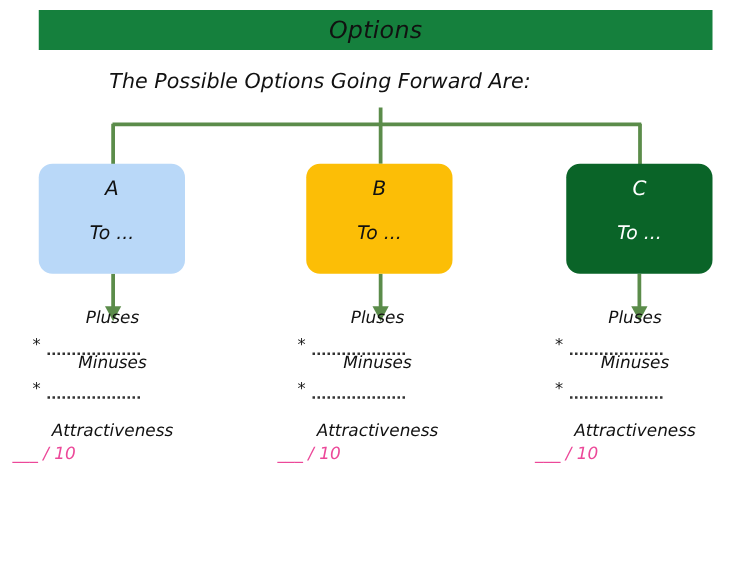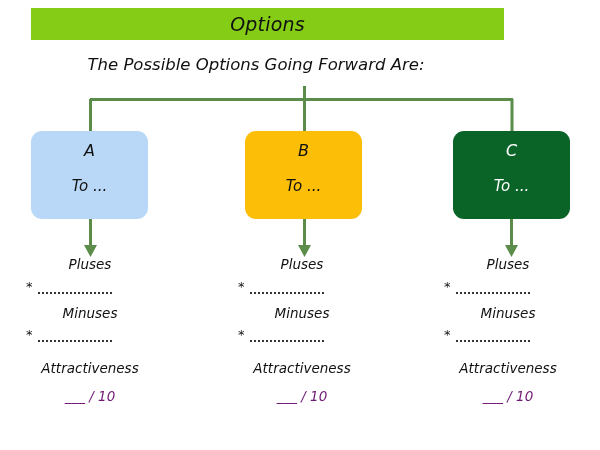--- a/index.html
+++ b/index.html
@@ -14,23 +14,23 @@
     overflow: hidden;
     font-family: "DejaVu Sans", sans-serif;
     color: #000000;
   }
 
   
   .banner {
     position: absolute;
     left: 31px;
     top: 8px;
-    width: 473px;
+    width: 539px;
     height: 32px;
-    background: #84cc16;
+    background: #15803d;
     display: flex;
     align-items: center;
     justify-content: center;
   }
   .banner-title {
     font-style: italic;
     font-size: 19px;
     color: #111111;
     letter-spacing: 0.2px;
   }
@@ -86,36 +86,36 @@
     font-style: italic;
     font-size: 15px;
     line-height: 1;
     color: #111111;
   }
   .option-box.c .option-sub { color: #ffffff; }
 
   
   .detail-col {
     position: absolute;
-    top: 258px;
+    top: 248px;
     width: 160px;
   }
   .detail-col.a { left: 10px; }
   .detail-col.b { left: 222px; }
   .detail-col.c { left: 428px; }
 
   .d-heading {
     text-align: center;
     font-style: italic;
     font-size: 13.5px;
     color: #111111;
     line-height: 1;
   }
   .d-heading.pluses   { margin-top: 0px; }
-  .d-heading.minuses  { margin-top: 13px; }
+  .d-heading.minuses  { }
   .d-heading.attract  { margin-top: 20px; }
 
   .d-bullet {
     display: flex;
     align-items: flex-end;
     margin-top: 9px;
     padding-left: 16px;
   }
   .d-star {
     font-size: 13px;
@@ -126,25 +126,24 @@
     top: -1px;
   }
   .d-dots {
     flex: 0 0 auto;
     width: 74px;
     border-bottom: 2px dotted #333333;
     height: 8px;
   }
 
   .d-score {
-    text-align: center;
     font-style: italic;
     font-size: 13.5px;
-    color: #701a75;
-    margin-top: 14px;
+    color: #ec4899;
+    margin-top: 4px;
     line-height: 1;
   }
 </style>
 </head>
 <body>
 
 <div class="banner">
   <div class="banner-title">Options</div>
 </div>
 

